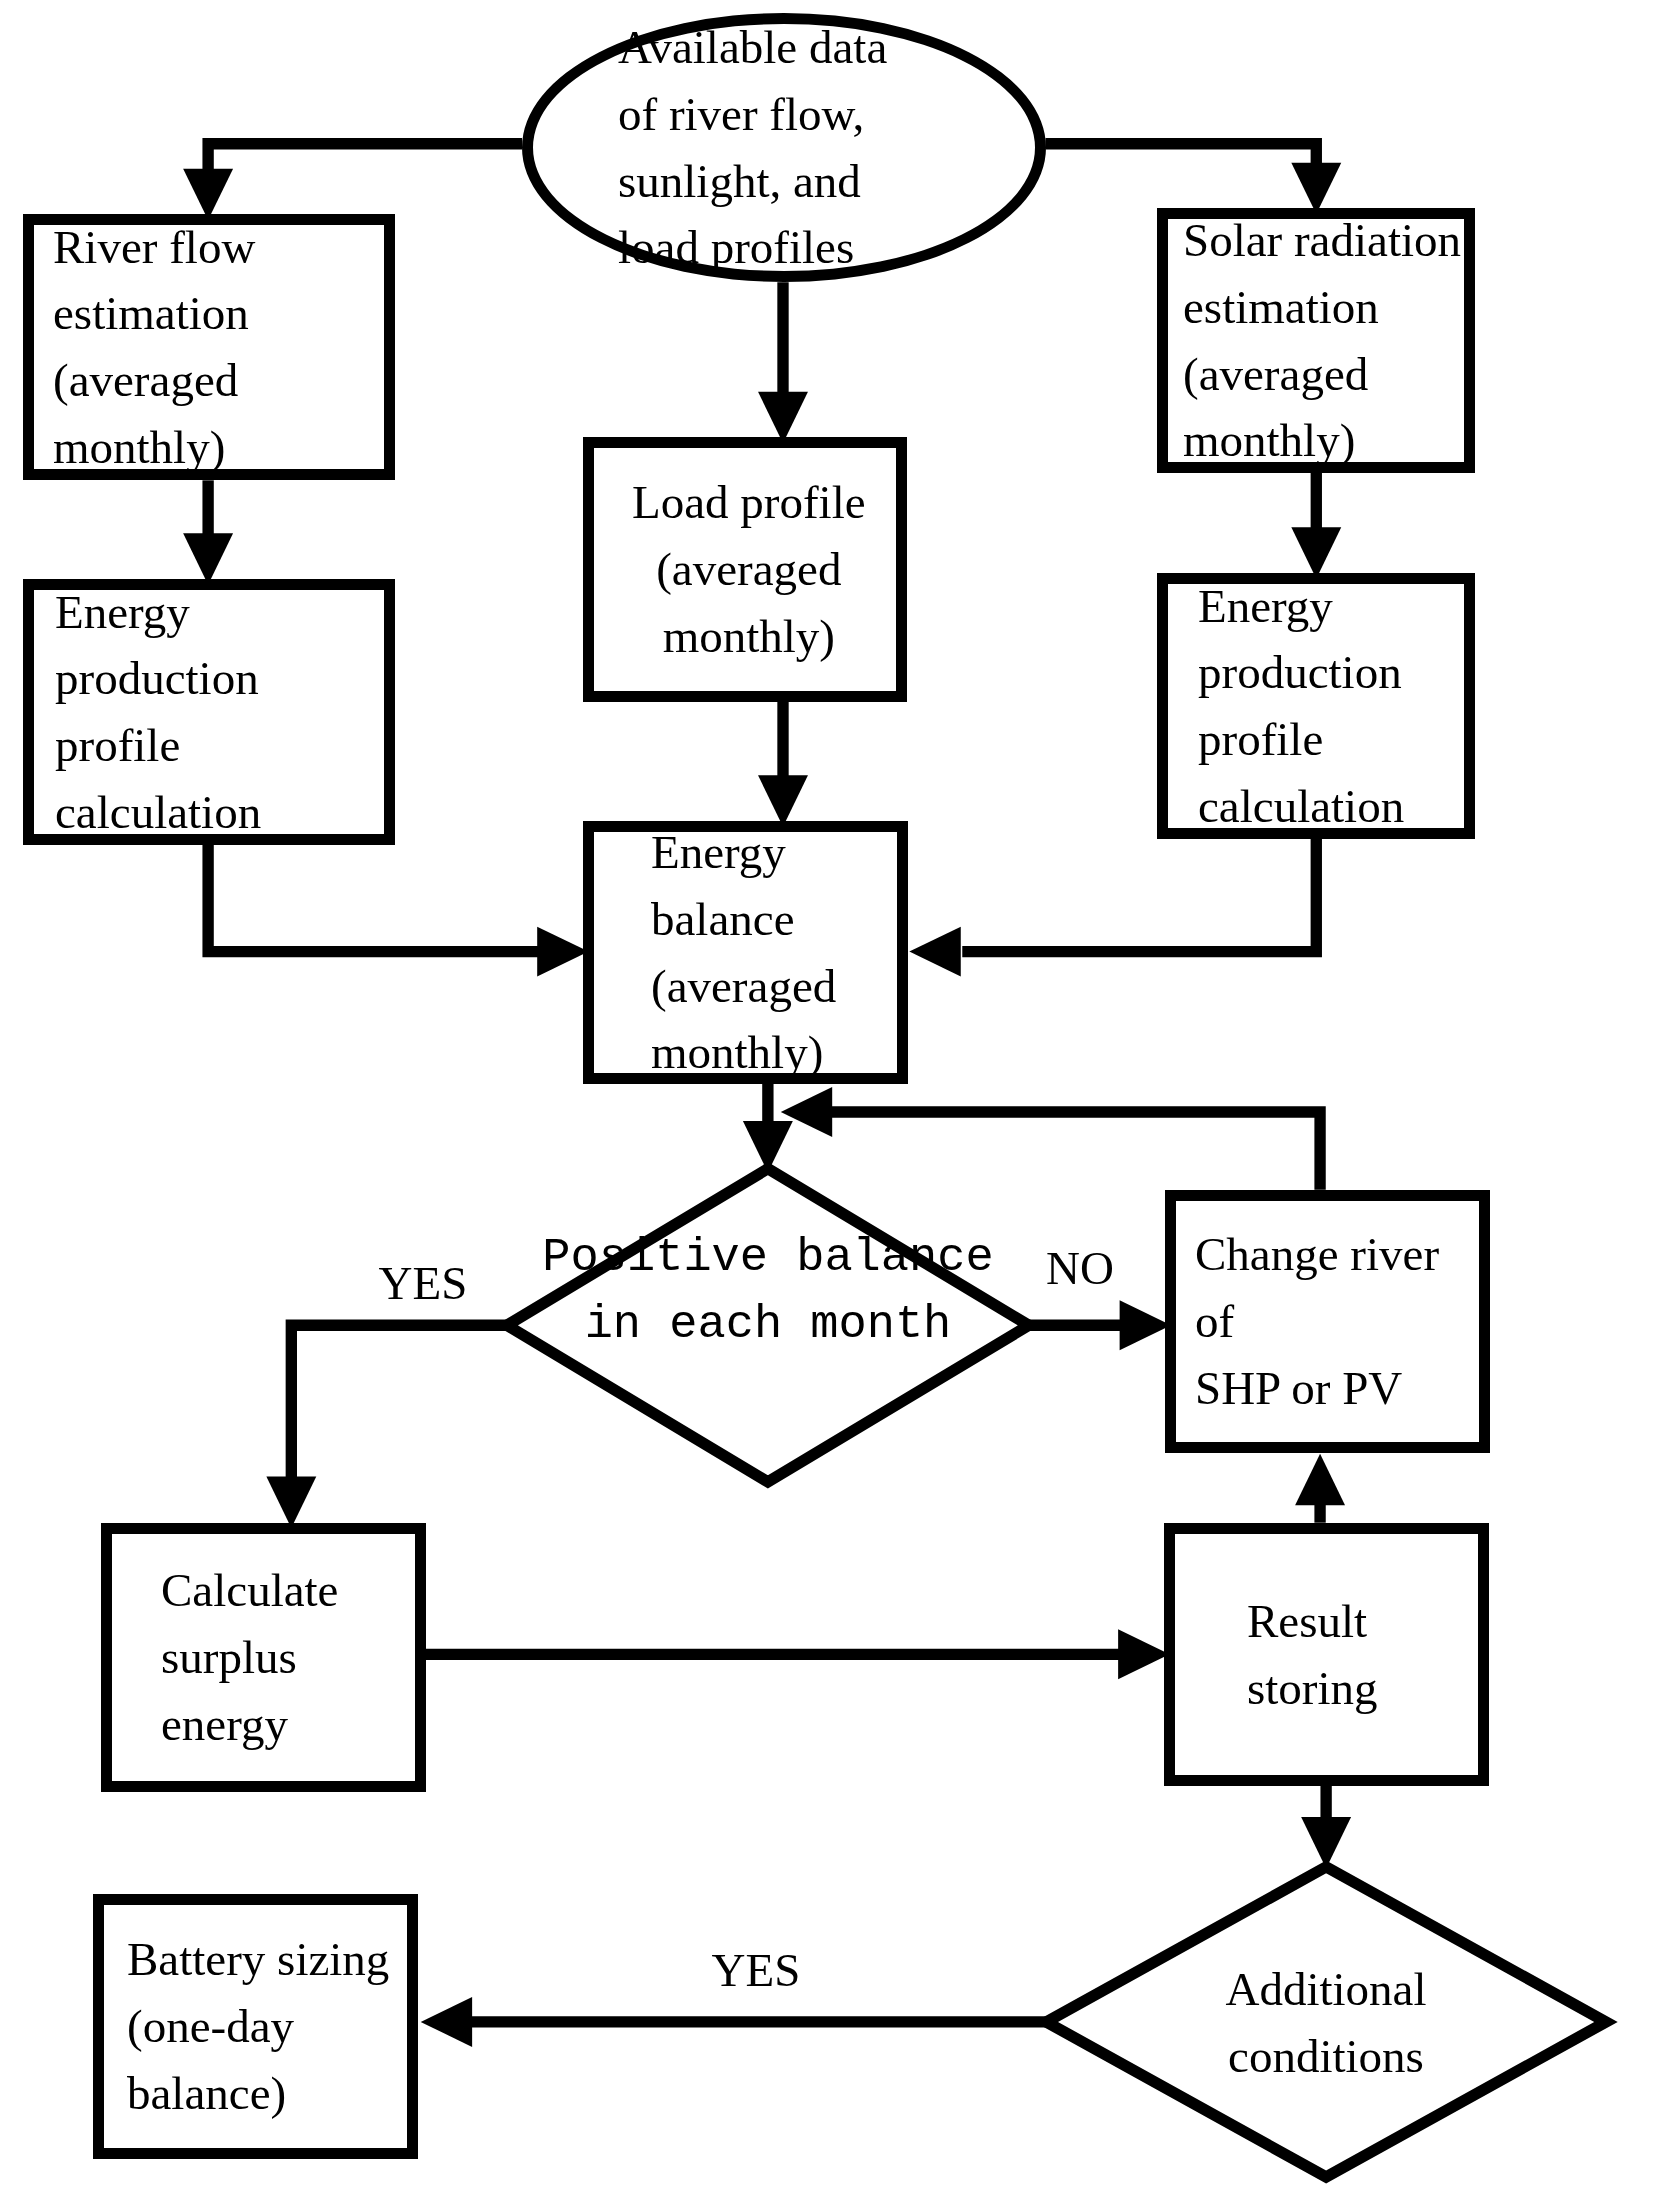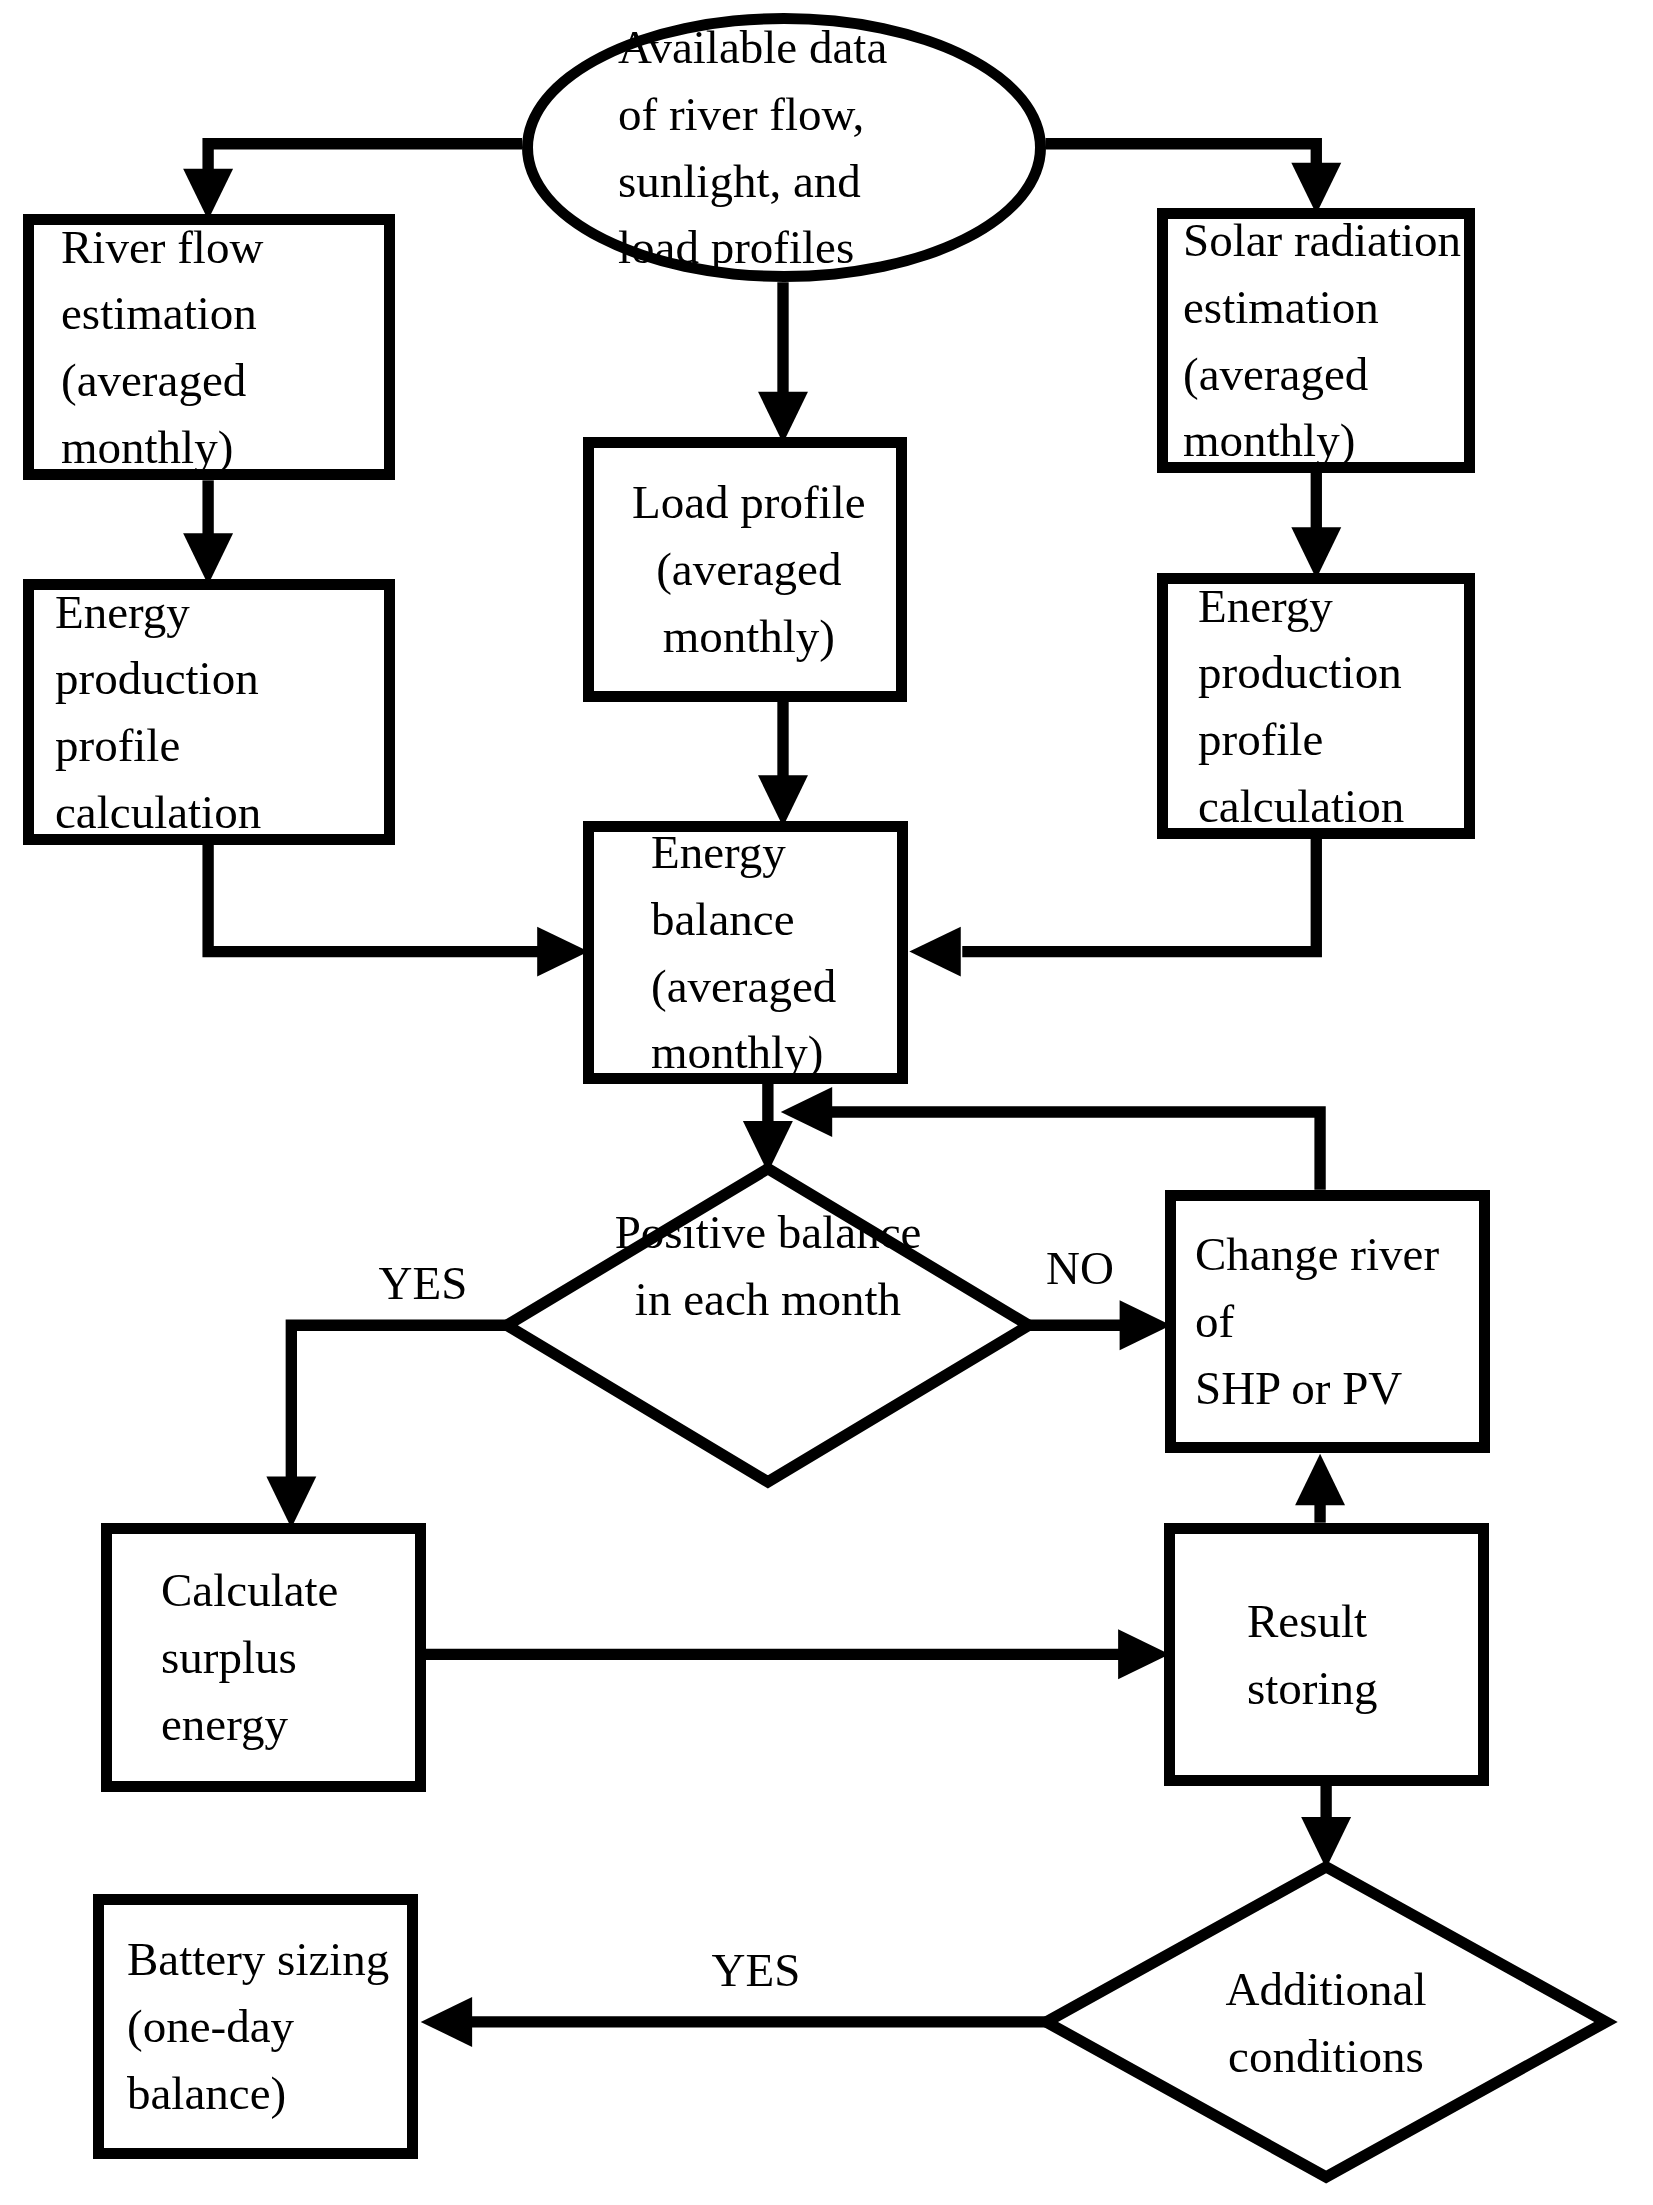--- a/index.html
+++ b/index.html
@@ -89,21 +89,21 @@
     </g>
   </svg>
 
   <div class="node ellipse" style="left:522px; top:13px; width:524px; height:269px; padding-left:85px;">
     <span class="lbl">Available data
 of river flow,
 sunlight, and
 load profiles</span>
   </div>
 
-  <div class="node" style="left:23px; top:214px; width:372px; height:266px; padding-left:27px;">
+  <div class="node" style="left:23px; top:214px; width:372px; height:266px; padding-left:19px;">
     <span class="lbl">River flow
 estimation
 (averaged
 monthly)</span>
   </div>
 
   <div class="node" style="left:23px; top:579px; width:372px; height:266px; padding-left:21px;">
     <span class="lbl">Energy
 production
 profile
@@ -152,21 +152,21 @@
 surplus
 energy</span>
   </div>
 
   <div class="node" style="left:93px; top:1894px; width:325px; height:265px; padding-left:23px;">
     <span class="lbl">Battery sizing
 (one-day
 balance)</span>
   </div>
 
-  <div class="dlabel" style="left:541px; top:1199px; width:454px;">Positive balance
+  <div class="dlabel" style="left:541px; top:1225px; width:454px;font-family:Liberation Mono, monospace;">Positive balance
 in each month</div>
   <div class="dlabel" style="left:1099px; top:1956px; width:454px;">Additional
 conditions</div>
 
   <div class="elabel" style="left:340px; top:1260px; width:166px;">YES</div>
   <div class="elabel" style="left:997px; top:1245px; width:166px;">NO</div>
   <div class="elabel" style="left:673px; top:1947px; width:166px;">YES</div>
 
 </div>
 

